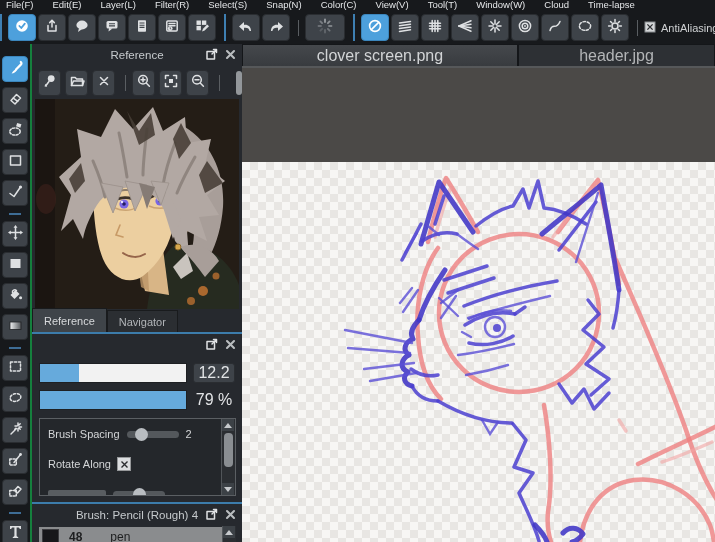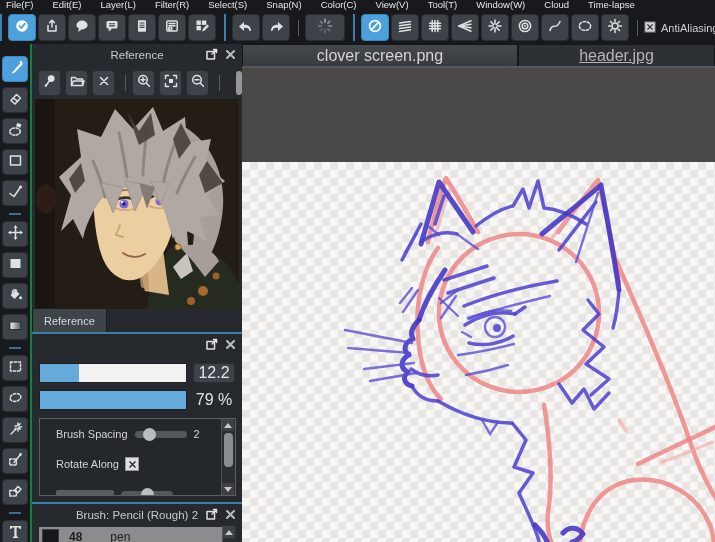--- a/index.html
+++ b/index.html
@@ -56,21 +56,21 @@
 
   
   .slrow{display:flex;align-items:center;margin:7px 6px 0 7px;height:20px;flex:0 0 auto;}
   .sltrack{position:relative;width:148px;height:20px;background:#f2f2f2;border:1px solid #1e2023;box-sizing:border-box;}
   .slfill{position:absolute;left:0;top:0;bottom:0;background:#66aadc;}
   .slval{width:42px;height:20px;background:#3e4349;border:1px solid #2a2d31;border-radius:3px;margin-left:6px;
          display:flex;align-items:center;justify-content:center;font-size:16px;color:#e2e4e6;box-sizing:border-box;}
   .slval.plain{background:none;border:none;}
 
   .setbox{margin:8px 6px 0 7px;height:76px;border:1px solid #5b5f63;background:#24272b;position:relative;overflow:hidden;flex:0 0 auto;}
-  .setrows{position:absolute;left:8px;top:0;right:14px;}
+  .setrows{position:absolute;left:0;top:0;right:14px;}
   .setrow{display:flex;align-items:center;height:30px;padding-left:8px;font-size:11px;color:#d3d5d7;white-space:nowrap;}
   .mtrack{width:52px;height:7px;background:#54585c;border-radius:4px;margin:0 7px;position:relative;flex:0 0 auto;}
   .mknob{width:13px;height:13px;border-radius:50%;background:#b9bdc1;position:absolute;top:-3px;}
   .chk{width:12px;height:12px;background:#dcdee0;border:1px solid #96989a;margin-left:6px;display:flex;align-items:center;justify-content:center;}
   .txtph{width:58px;height:8px;background:#595d61;border-radius:2px;}
   .sscroll{position:absolute;right:0;top:0;bottom:0;width:13px;background:#2b2e32;border-left:1px solid #515559;}
   .sarr{position:absolute;left:0;width:12px;height:12px;background:#3c4146;display:flex;align-items:center;justify-content:center;}
   .sarr.up{top:0;} .sarr.dn{bottom:0;}
   .tri-up{width:0;height:0;border-left:4px solid transparent;border-right:4px solid transparent;border-bottom:5px solid #c6c9cc;}
   .tri-dn{width:0;height:0;border-left:4px solid transparent;border-right:4px solid transparent;border-top:5px solid #c6c9cc;}
@@ -82,21 +82,21 @@
   .bswatch{width:15px;height:15px;background:#17171a;border:1px solid #3c3c40;margin-left:3px;}
   .bsize{margin-left:10px;font-size:12px;font-weight:bold;color:#1e1f20;}
   .bname{margin-left:28px;font-size:12px;color:#1e1f20;}
   .bscroll{position:absolute;right:0;top:0;bottom:0;width:13px;background:#2b2e32;border-left:1px solid #515559;}
 
   
   .canvascol{flex:1;display:flex;flex-direction:column;min-width:0;}
   .doctabs{height:22px;background:#202327;display:flex;border-bottom:2px solid #56585a;flex:0 0 auto;}
   .dtab{display:flex;align-items:center;justify-content:center;font-size:16px;border:1px solid #141619;border-bottom:none;box-sizing:border-box;}
   .dtab.active{flex:0 0 276px;background:linear-gradient(#45484c,#383b3f);color:#d2d4d6;}
-  .dtab.inactive{flex:1;background:#2d3034;color:#b3b5b7;text-decoration:underline;}
+  .dtab.inactive{flex:1;background:#2d3034;color:#b3b5b7;}
   .pasteboard{height:94px;background:#4b4947;flex:0 0 auto;}
   .canvas{flex:1;position:relative;
     background-image:conic-gradient(#e8e6e3 25%, #f7f6f4 0 50%, #e8e6e3 0 75%, #f7f6f4 0);
     background-size:16px 16px;}
   .canvas svg{position:absolute;left:0;top:0;}
 
   
   .r{stroke:#ee8181;fill:none;stroke-width:4.5;stroke-linecap:round;stroke-linejoin:round;opacity:.8;}
   .rl{stroke:#f2a5a3;fill:none;stroke-width:3.5;stroke-linecap:round;opacity:.6;}
   .b{stroke:#4b3fd0;fill:none;stroke-width:3.5;stroke-linecap:round;stroke-linejoin:round;opacity:.85;}
@@ -503,20 +503,21 @@
           </g>
           <path d="M104,84 L112,110 L120,88 Z" fill="#857b75"></path>
           <path d="M132,90 L146,120 L138,140 L128,108 Z" fill="#b2a8a3"></path>
           <circle cx="143" cy="148" r="3" fill="#d8a84e" stroke="#8a6526"></circle>
           <path d="M146,148 C160,142 176,148 184,162 L170,178 C160,164 152,156 146,148 Z" fill="#a89e99"></path>
         </svg>
       </div>
 
       <div class="reftabs">
         <div class="rtab active">Reference</div>
+        <div class="rtab">Navigator</div>
       </div>
 
       <div class="bluebar"></div>
 
       <div class="ptitle">
         <span class="ticons">
           <button class="pibtn">
               <span><svg width="12" height="12" viewBox="0 0 12 12">
                   <rect class="ic" x="1" y="3.5" width="7.5" height="7.5" stroke-width="1.2"></rect>
                   <path class="ic" d="M6,6 L10.5,1.5 M7.5,1.5 H10.5 V4.5" stroke-width="1.2"></path>
@@ -575,21 +576,21 @@
           <div class="sarr dn">
               <div class="tri-dn"></div>
             </div>
         </div>
       </div>
 
       <div style="flex:0 0 6px"></div>
       <div class="bluebar"></div>
 
       <div class="ptitle">
-        <span class="ttl">Brush: Pencil (Rough) 2</span>
+        <span class="ttl">Brush: Pencil (Rough) 4</span>
         <span class="ticons">
           <button class="pibtn">
               <span><svg width="12" height="12" viewBox="0 0 12 12">
                   <rect class="ic" x="1" y="3.5" width="7.5" height="7.5" stroke-width="1.2"></rect>
                   <path class="ic" d="M6,6 L10.5,1.5 M7.5,1.5 H10.5 V4.5" stroke-width="1.2"></path>
                 </svg></span>
             </button>
           <button class="pibtn">
               <span><svg width="11" height="11" viewBox="0 0 11 11">
                   <path d="M2,2 L9,9 M9,2 L2,9" stroke="#b9bcbf" stroke-width="2.1" stroke-linecap="round"></path>

